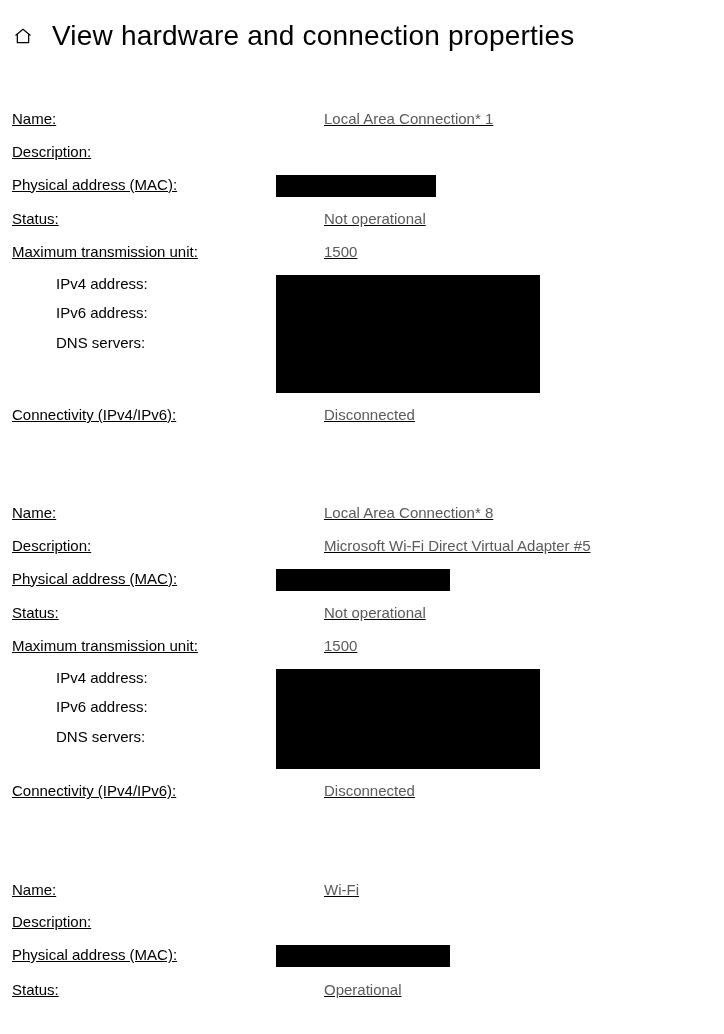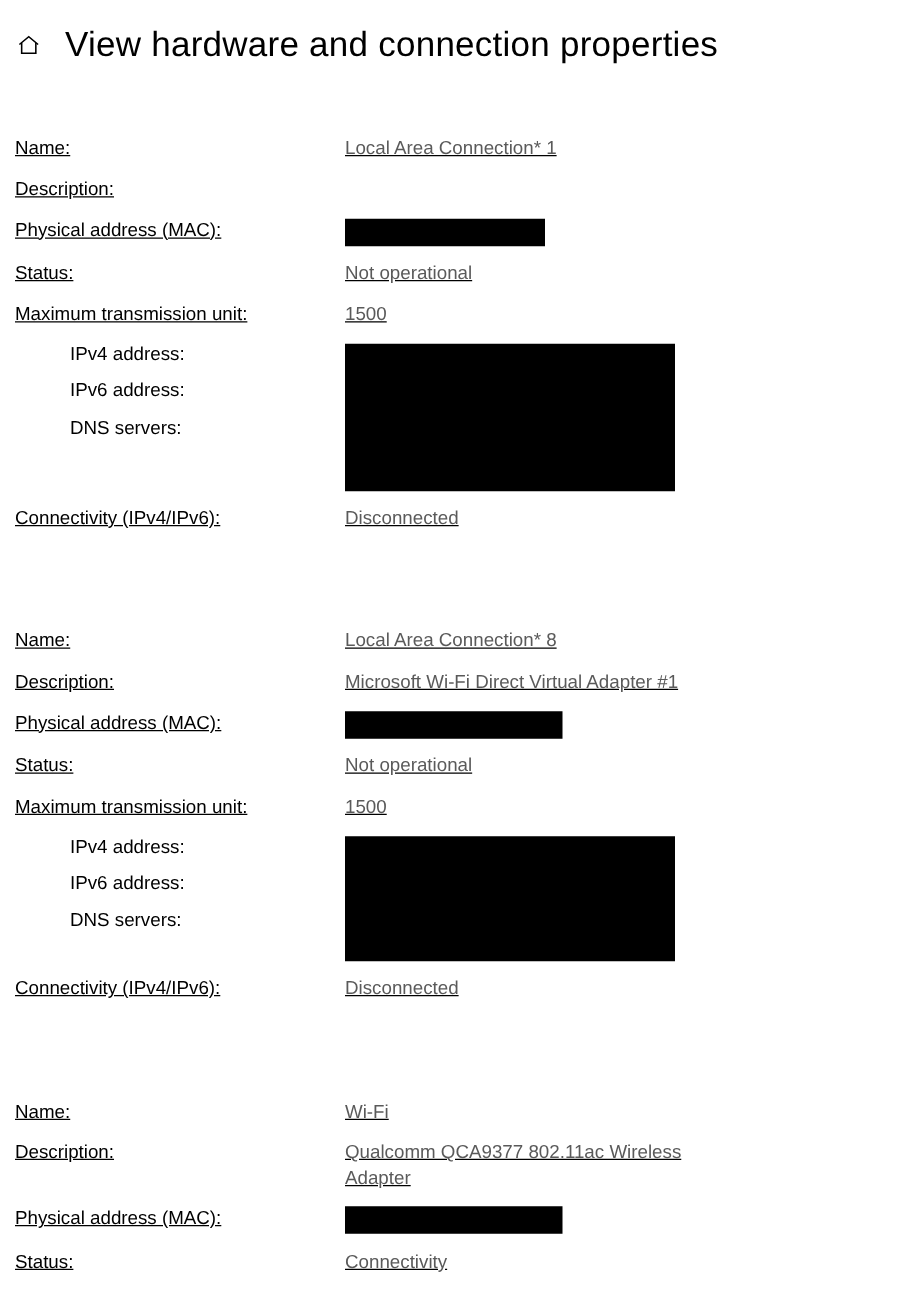--- a/index.html
+++ b/index.html
@@ -49,20 +49,21 @@
     .label {
       width: 264px;
       flex-shrink: 0;
       font-size: 15px;
       color: #000000;
     }
     .value {
       font-size: 15px;
       color: #5a5a5a;
       max-width: 310px;
+      margin-left: 48px;
     }
     .redacted {
       background: #000000;
       height: 22px;
     }
     .redacted-sm { width: 160px; }
     .redacted-block {
       background: #000000;
       position: relative;
     }
@@ -128,21 +129,21 @@
     </div>
   </div>
 
   <div class="adapter-block">
     <div class="row">
       <span class="label">Name:</span>
       <span class="value">Local Area Connection* 8</span>
     </div>
     <div class="row">
       <span class="label">Description:</span>
-      <span class="value">Microsoft Wi-Fi Direct Virtual Adapter #1</span>
+      <span class="value">Microsoft Wi-Fi Direct Virtual Adapter #5</span>
     </div>
     <div class="row">
       <span class="label">Physical address (MAC):</span>
       <span class="redacted redacted-sm" style="width:174px;"></span>
     </div>
     <div class="row">
       <span class="label">Status:</span>
       <span class="value">Not operational</span>
     </div>
     <div class="row">
@@ -163,25 +164,24 @@
     </div>
   </div>
 
   <div class="adapter-block">
     <div class="row">
       <span class="label">Name:</span>
       <span class="value">Wi-Fi</span>
     </div>
     <div class="row">
       <span class="label">Description:</span>
-      <span class="value">Qualcomm QCA9377 802.11ac Wireless Adapter</span>
     </div>
     <div class="row">
       <span class="label">Physical address (MAC):</span>
       <span class="redacted redacted-sm" style="width:174px;"></span>
     </div>
     <div class="row">
       <span class="label">Status:</span>
-      <span class="value">Connectivity</span>
+      <span class="value">Operational</span>
     </div>
   </div>
 
 </div>
 
 </body></html>

